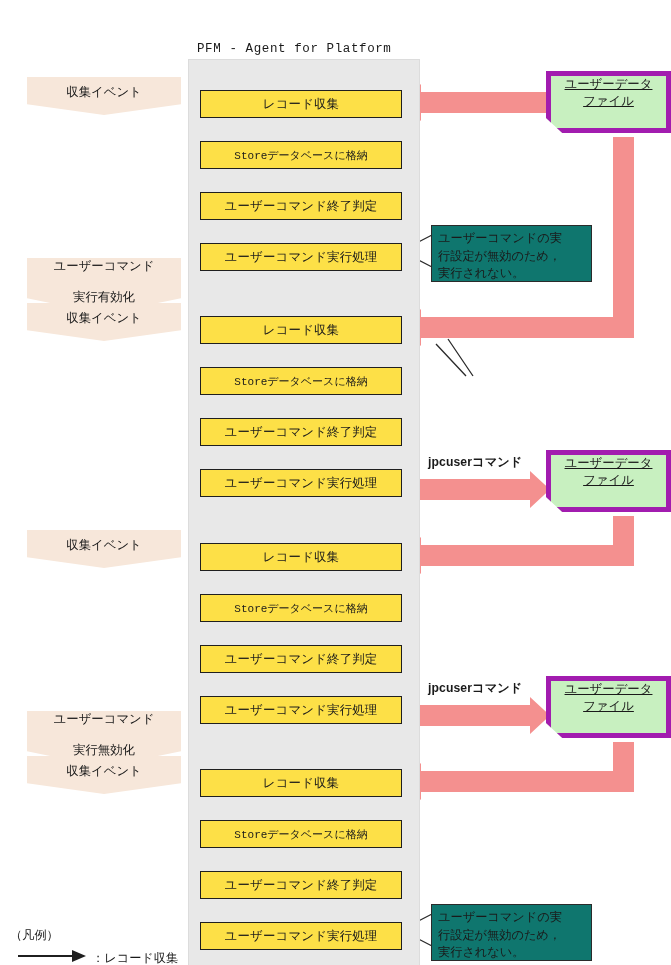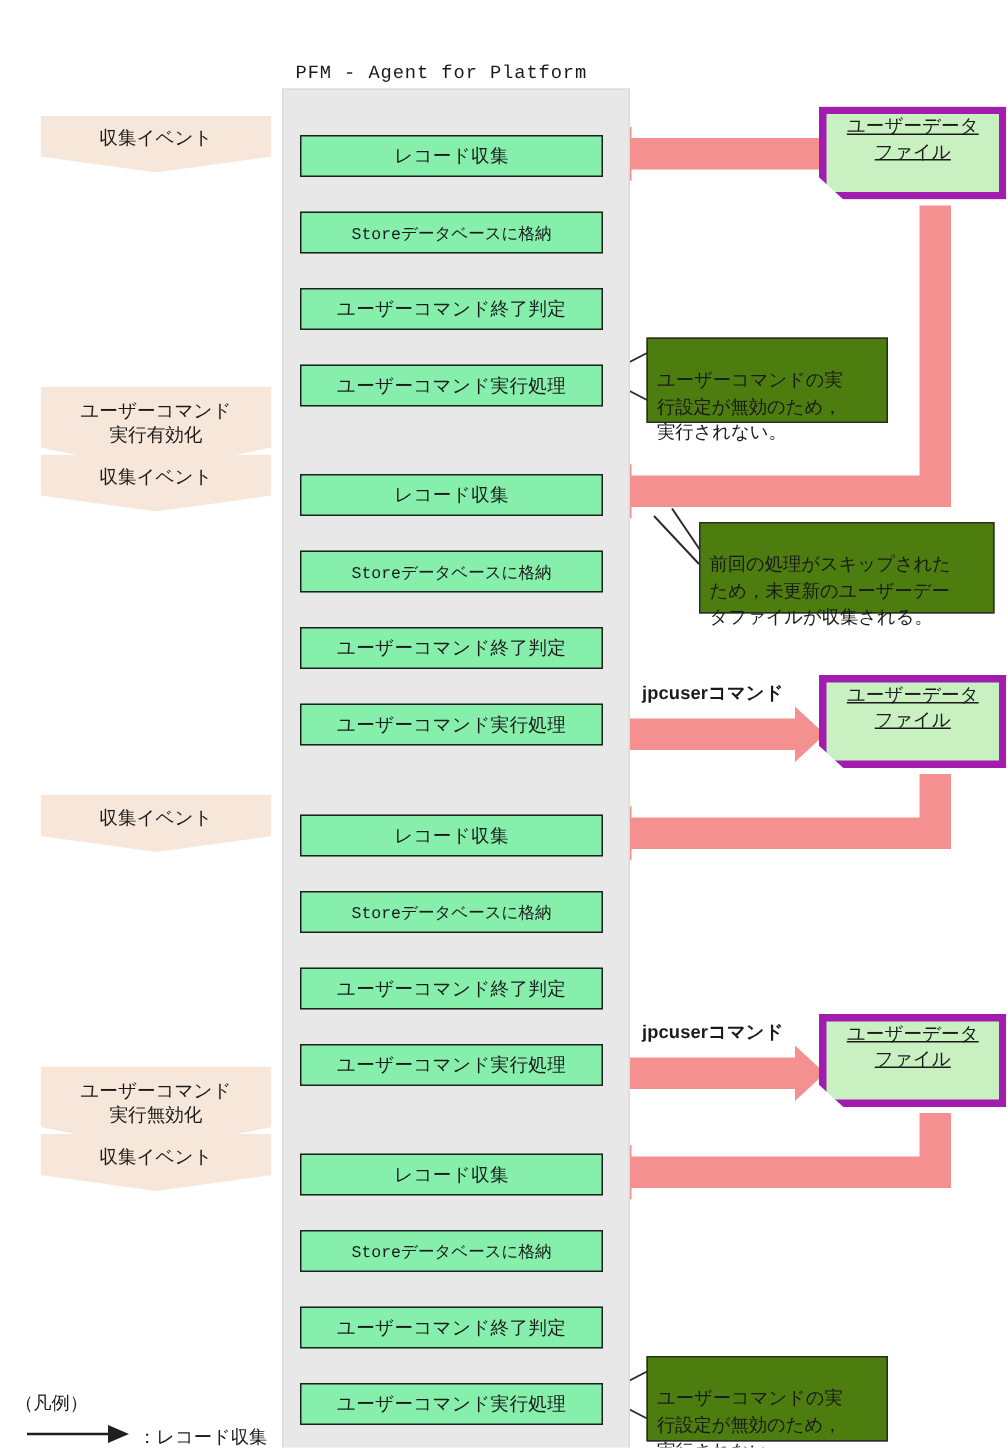--- a/index.html
+++ b/index.html
@@ -17,49 +17,49 @@
     font-size:12.5px;letter-spacing:.6px;white-space:nowrap;
   }
 
   .panel{
     position:absolute;left:188px;top:20px;width:230px;height:912px;
     background:#e8e8e8;border:1px solid #dcdcdc;
   }
 
   .fbox{
     position:absolute;left:200px;width:200px;height:26px;
-    background:#86efac;border:1.6px solid #1f1f1f;
+    background:#fde047;border:1.6px solid #1f1f1f;
     display:flex;align-items:center;justify-content:center;
     font-size:12.4px;white-space:nowrap;letter-spacing:.2px;
   }
   .fbox.mono{font-family:"Liberation Mono","DejaVu Sans Mono",monospace;font-size:11px;letter-spacing:0;}
 
   .banner{
     position:absolute;left:27px;width:154px;
     background:#f7e7da;
     display:flex;flex-direction:column;align-items:center;justify-content:center;
     font-size:12.4px;line-height:16px;white-space:nowrap;text-align:center;
     clip-path:polygon(0 0,100% 0,100% 72%,50% 100%,0 72%);
   }
   .banner.one{height:30px;padding-bottom:8px;}
-  .banner.two{height:47px;padding-bottom:9px;}
+  .banner.two{height:47px;padding-bottom:9px;justify-content:space-between;}
 
   .gbox{
     position:absolute;width:115px;height:52px;
     background:#c8f0c0;border:5px solid #a21caf;
     display:flex;flex-direction:column;align-items:center;justify-content:flex-start;
     font-size:12.4px;line-height:17px;white-space:nowrap;text-align:center;
     clip-path:polygon(0 0,100% 0,100% 100%,13% 100%,0 76%);
     text-decoration:underline;
   }
 
   .callout{
-    position:absolute;background:#4d7c0f;border:1.4px solid #2b2b2b;
+    position:absolute;background:#0f766e;border:1.4px solid #2b2b2b;
     font-size:12.2px;line-height:17.5px;
-    padding:19px 5px 4px 6px;box-sizing:border-box;white-space:pre-line;
+    padding:4px 5px 4px 6px;box-sizing:border-box;white-space:pre-line;
   }
 
   .lbl{
     position:absolute;font-size:12.2px;white-space:nowrap;
   }
   .lbl.mono-mix{letter-spacing:.1px;font-weight:bold;}
 
   .legend-title{position:absolute;left:10px;top:888px;font-size:12.2px;white-space:nowrap;}
   .legend-t1{position:absolute;left:92px;top:911px;font-size:12.2px;white-space:nowrap;}
   .legend-t2{position:absolute;left:92px;top:938px;font-size:15px;white-space:nowrap;}
@@ -179,23 +179,20 @@
   </div>
   <div class="gbox" style="left:546px;top:637px">
     <span>ユーザーデータ</span>
     <span>ファイル</span>
   </div>
 
   <div class="callout" style="left:431px;top:186px;width:161px;height:57px">ユーザーコマンドの実
 行設定が無効のため，
 実行されない。</div>
 
-  <div class="callout" style="left:466px;top:309px;width:197px;height:61px">前回の処理がスキップされた
-ため，未更新のユーザーデー
-タファイルが収集される。</div>
 
   <div class="callout" style="left:431px;top:865px;width:161px;height:57px">ユーザーコマンドの実
 行設定が無効のため，
 実行されない。</div>
 
   <div class="lbl mono-mix" style="left:428px;top:415px">jpcuserコマンド</div>
   <div class="lbl mono-mix" style="left:428px;top:641px">jpcuserコマンド</div>
 
   <div class="legend-title">（凡例）</div>
   <div class="legend-t1">：レコード収集</div>

